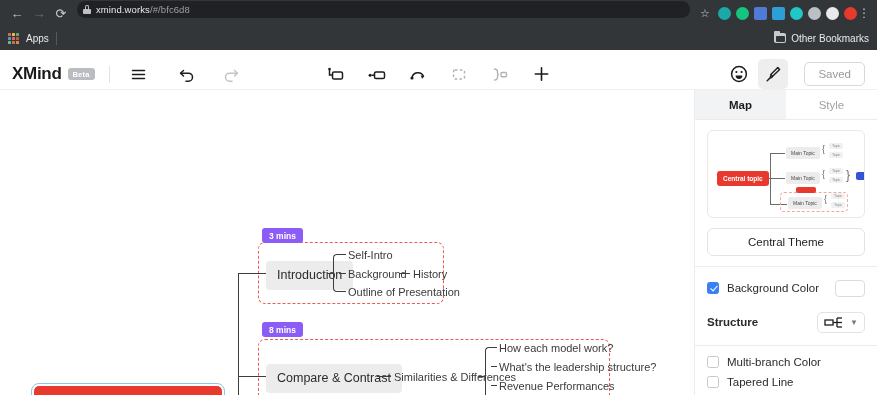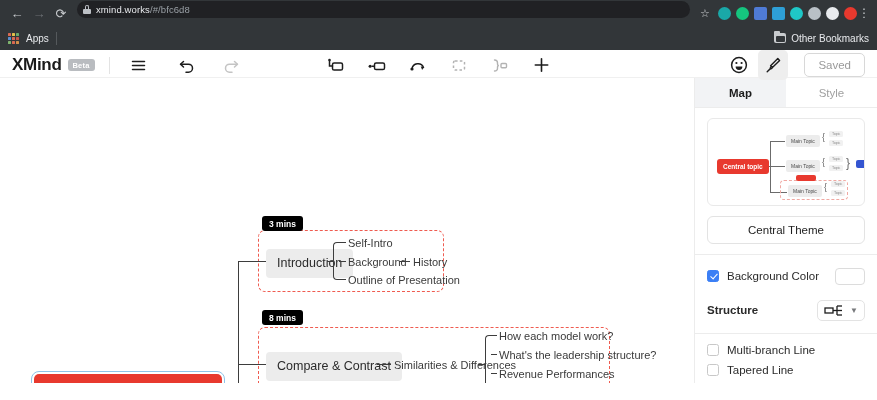--- a/index.html
+++ b/index.html
@@ -73,21 +73,21 @@
     content: ""; position: absolute; left: 0; top: -2.5px; width: 6px; height: 3px;
     background: #c8cbce; border-radius: 1px 1px 0 0;
   }
   .folder-ic::after {
     content: ""; position: absolute; left: 1.5px; top: 2.5px; right: 1.5px; bottom: 1.5px;
     background: #323639; border-radius: 1px;
   }
 
   
   .app-toolbar {
-    height: 28px; background: #ffffff; display: flex; align-items: flex-start;
+    height: 40px; background: #ffffff; display: flex; align-items: flex-end;
     position: relative; border-bottom: 1px solid #f0f0f0;
   }
   .tb-left { display: flex; align-items: center; padding-left: 12px; gap: 0; }
   .logo { font-size: 17px; font-weight: 700; color: #1a1a1a; letter-spacing: -0.3px; }
   .beta {
     margin-left: 6px; background: #b9bcc0; color: #ffffff; font-size: 7.5px;
     font-weight: 700; padding: 1.5px 5px; border-radius: 3px; letter-spacing: .2px;
   }
   .tb-div { width: 1px; height: 17px; background: #e3e3e3; margin: 0 14px; }
   .tb-ic {
@@ -189,21 +189,21 @@
   
   .central {
     position: absolute; left: 34px; top: 296px; background: #e8392e; color: #fff;
     font-size: 13.5px; font-weight: 700; padding: 10px 15px; border-radius: 5px;
     outline: 1.5px solid #8fc4e8; outline-offset: 2px; white-space: nowrap;
   }
   .bgroup {
     position: absolute; border: 1.3px dashed #ef5b50; border-radius: 7px;
   }
   .time-badge {
-    position: absolute; background: #000000; color: #fff; font-size: 8.5px;
+    position: absolute; background: #8b5cf6; color: #fff; font-size: 8.5px;
     font-weight: 700; padding: 2.5px 7px; border-radius: 3px; white-space: nowrap;
   }
   .mtopic {
     position: absolute; background: #ececec; color: #2b2b2b; font-size: 12.5px;
     padding: 7px 11px; border-radius: 4px; white-space: nowrap; line-height: 1.22;
   }
   .stopic {
     position: absolute; font-size: 11px; color: #3a3a3a; white-space: nowrap;
   }
   .ln { position: absolute; background: #3d3d3d; }
@@ -462,20 +462,20 @@
             <line x1="13" y1="11" x2="18" y2="11" stroke="#1d1d1d" stroke-width="1.3"></line>
           </svg>
         <span class="chev">▼</span>
       </span>
     </div>
 
     <div class="hr"></div>
 
     <div class="row" style="height:18px; margin-top:7px;">
       <span class="cbx"></span>
-      <span class="row-lbl">Multi-branch Line</span>
+      <span class="row-lbl">Multi-branch Color</span>
     </div>
     <div class="row" style="height:18px; margin-top:2px;">
       <span class="cbx"></span>
       <span class="row-lbl">Tapered Line</span>
     </div>
   </div>
 </div>
 
 </body></html>

